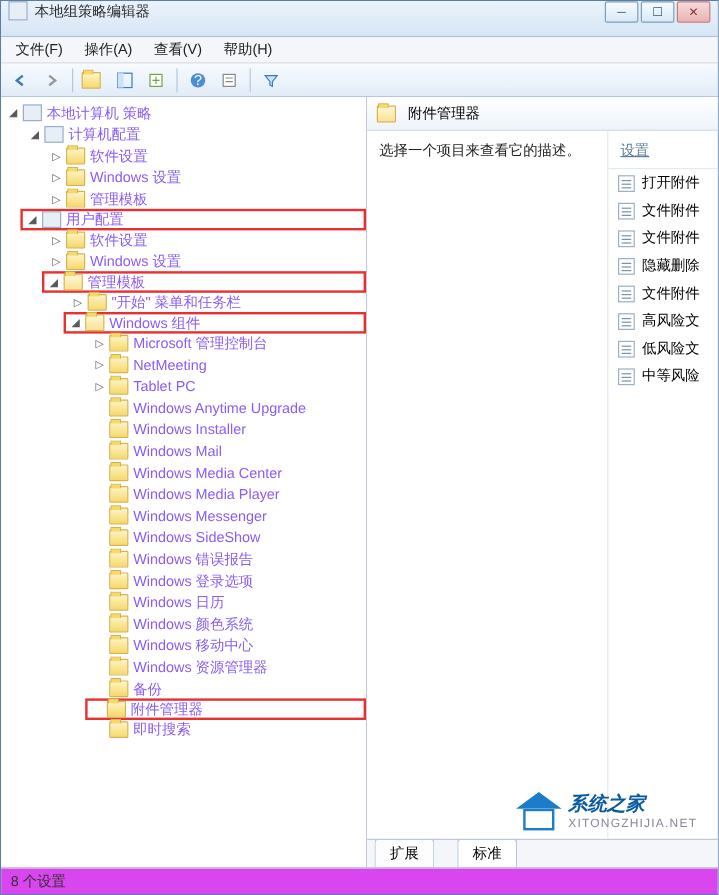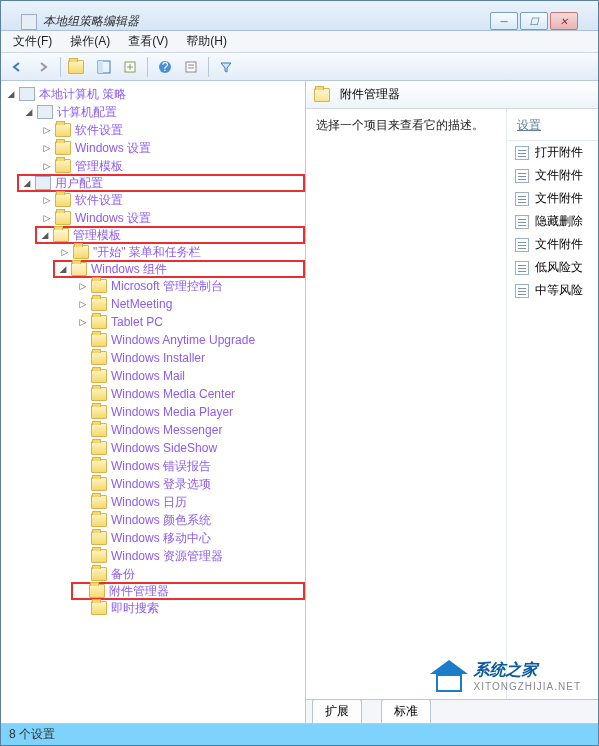--- a/index.html
+++ b/index.html
@@ -1,20 +1,20 @@
 <!DOCTYPE html>
 <html><head>
 <meta charset="utf-8">
 <style>
 * { margin:0; padding:0; box-sizing:border-box; font-family:"Microsoft YaHei","SimSun",Tahoma,sans-serif; font-size:12px; }
 body { background:#d7e4f2; width:599px; height:746px; overflow:hidden; }
 
 .window { width:599px; height:746px; background:#fff; border:1px solid #5a7fa0; display:flex; flex-direction:column; }
 
-.titlebar { height:30px; background:linear-gradient(#eaf3fb,#d6e5f5); display:flex; align-items:flex-end; padding:0 20px; border-bottom:1px solid #a8c0d8;font-style:italic; }
+.titlebar { height:30px; background:linear-gradient(#eaf3fb,#d6e5f5); display:flex; align-items:flex-start; padding:0 6px; border-bottom:1px solid #a8c0d8; }
 .titlebar .ticon { width:16px; height:16px; margin-right:6px; }
 .titlebar .title { flex:1; color:#2a2a2a; }
 .winbtns { display:flex; gap:2px; }
 .winbtn { width:28px; height:18px; border:1px solid #7a9ebd; border-radius:2px; background:linear-gradient(#f7fbff,#d9e9f7); display:flex; align-items:center; justify-content:center; font-size:10px; color:#3a5a7a; cursor:pointer; }
 .winbtn.close { background:linear-gradient(#f7dada,#e9b3b3); border-color:#c77; color:#833; }
 
 .menubar { height:22px; background:#f4f6f9; display:flex; align-items:center; padding:0 4px; gap:2px; border-bottom:1px solid #d0d7e0; }
 .menuitem { padding:2px 8px; color:#222; cursor:pointer; }
 
 .toolbar { height:28px; background:linear-gradient(#f7fbff,#e2ecf7); display:flex; align-items:center; padding:0 4px; gap:2px; border-bottom:1px solid #b5c8db; }
@@ -45,21 +45,21 @@
 .set-head { padding:8px 10px 6px; color:#5a7fa0; text-decoration:underline; cursor:pointer; border-bottom:1px solid #e4e9ef; }
 .set-list { flex:1; overflow:hidden; }
 .set-item { display:flex; align-items:center; padding:3px 8px; gap:6px; cursor:pointer; white-space:nowrap; }
 .si-icon { width:14px; height:14px; border:1px solid #9bb0c8; background:#fff; position:relative; }
 .si-icon::after { content:""; position:absolute; left:2px; top:3px; right:2px; height:1px; background:#7a93ad; box-shadow:0 3px 0 #7a93ad,0 6px 0 #7a93ad; }
 
 .tabs { height:24px; border-top:1px solid #c0c9d4; display:flex; align-items:flex-end; padding:0 6px; background:#f4f6f9; }
 .tab { padding:3px 12px; border:1px solid #b5c8db; border-bottom:none; background:#fdfdfe; margin-right:19px; border-radius:3px 3px 0 0; cursor:pointer; font-size:12px; }
 .tab.active { background:#fff; }
 
-.statusbar { height:22px; border-top:1px solid #c0c9d4; background:#7dd3fc; display:flex; align-items:center; padding:0 8px; color:#333; }
+.statusbar { height:22px; border-top:1px solid #c0c9d4; background:#d946ef; display:flex; align-items:center; padding:0 8px; color:#333; }
 
 .watermark { position:absolute; right:18px; bottom:54px; display:flex; align-items:center; gap:6px; pointer-events:none; }
 .wm-text { color:#0a5aa0; font-weight:bold; font-size:16px; font-style:italic; }
 .wm-sub { color:#889; font-size:10px; letter-spacing:1px; }
 .house { width:38px; height:32px; position:relative; }
 .house .roof { position:absolute; top:0; left:0; width:0; height:0; border-left:19px solid transparent; border-right:19px solid transparent; border-bottom:14px solid #1b7dc9; }
 .house .body { position:absolute; bottom:0; left:6px; width:26px; height:18px; background:#fff; border:2px solid #1b7dc9; }
 </style>
 </head>
 <body>
@@ -386,20 +386,24 @@
               <div class="set-item">
                 <span class="si-icon"></span>
                 <span>隐藏删除</span>
               </div>
               <div class="set-item">
                 <span class="si-icon"></span>
                 <span>文件附件</span>
               </div>
               <div class="set-item">
                 <span class="si-icon"></span>
+                <span>高风险文</span>
+              </div>
+              <div class="set-item">
+                <span class="si-icon"></span>
                 <span>低风险文</span>
               </div>
               <div class="set-item">
                 <span class="si-icon"></span>
                 <span>中等风险</span>
               </div>
             </div>
         </div>
       </div>
       <div class="tabs">

